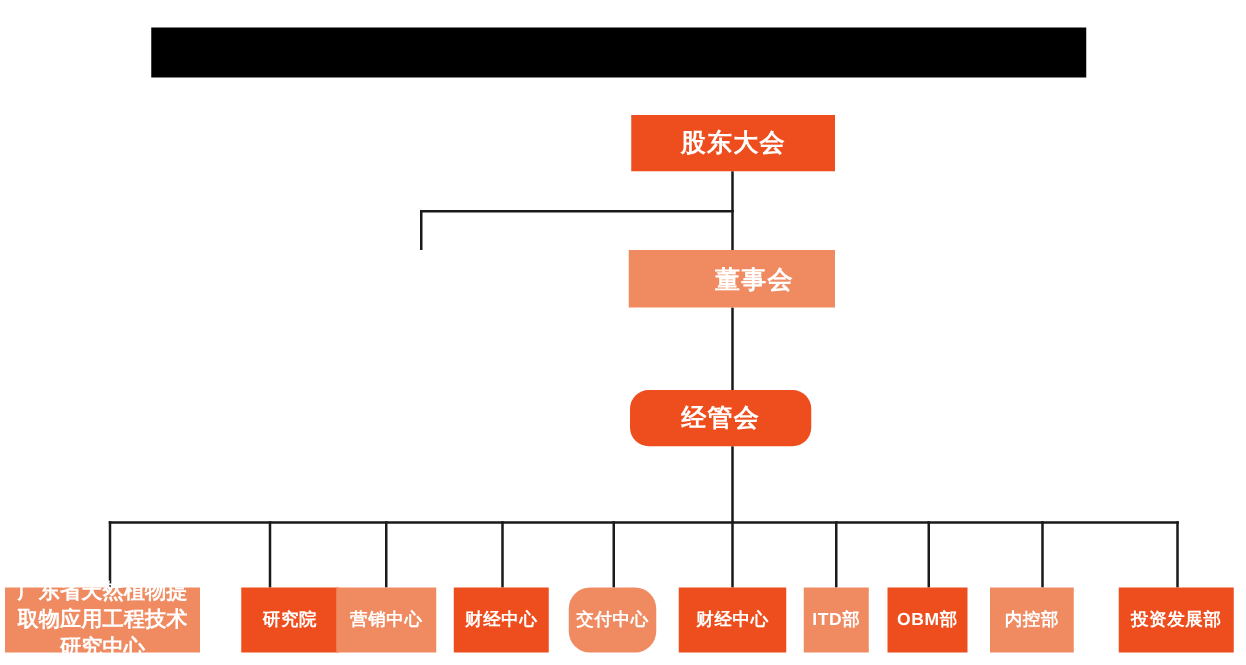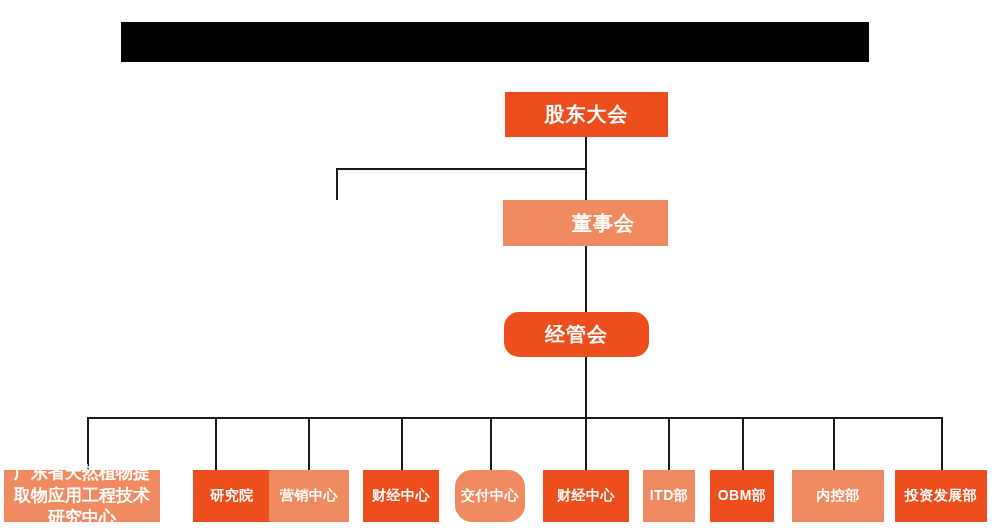--- a/index.html
+++ b/index.html
@@ -45,21 +45,21 @@
 
   .dept { top: 470px; height: 52px; font-size: 14px; letter-spacing: 0.5px; }
   .d0 { left:   4px; width: 156px; font-size: 17px; line-height: 1.35; padding: 0 3px; letter-spacing: 0; }
   .d1 { left: 193px; width:  78px; align-items: center; }
   .d2 { left: 269px; width:  80px; }
   .d3 { left: 363px; width:  76px; }
   .d4 { left: 455px; width:  70px; border-radius: 17px; }
   .d5 { left: 543px; width:  86px; }
   .d6 { left: 643px; width:  52px; }
   .d7 { left: 710px; width:  64px; }
-  .d8 { left: 792px; width:  92px; }
+  .d8 { left: 792px; width:  67px; }
   .d9 { left: 895px; width:  92px; }
 
   .line {
     position: absolute;
     background: var(--line, #1a1a1a);
   }
   .v { width: 2px; }
   .h { height: 2px; }
 
   .v-top        { left: 585px; top: 137px; height: 32px; }

